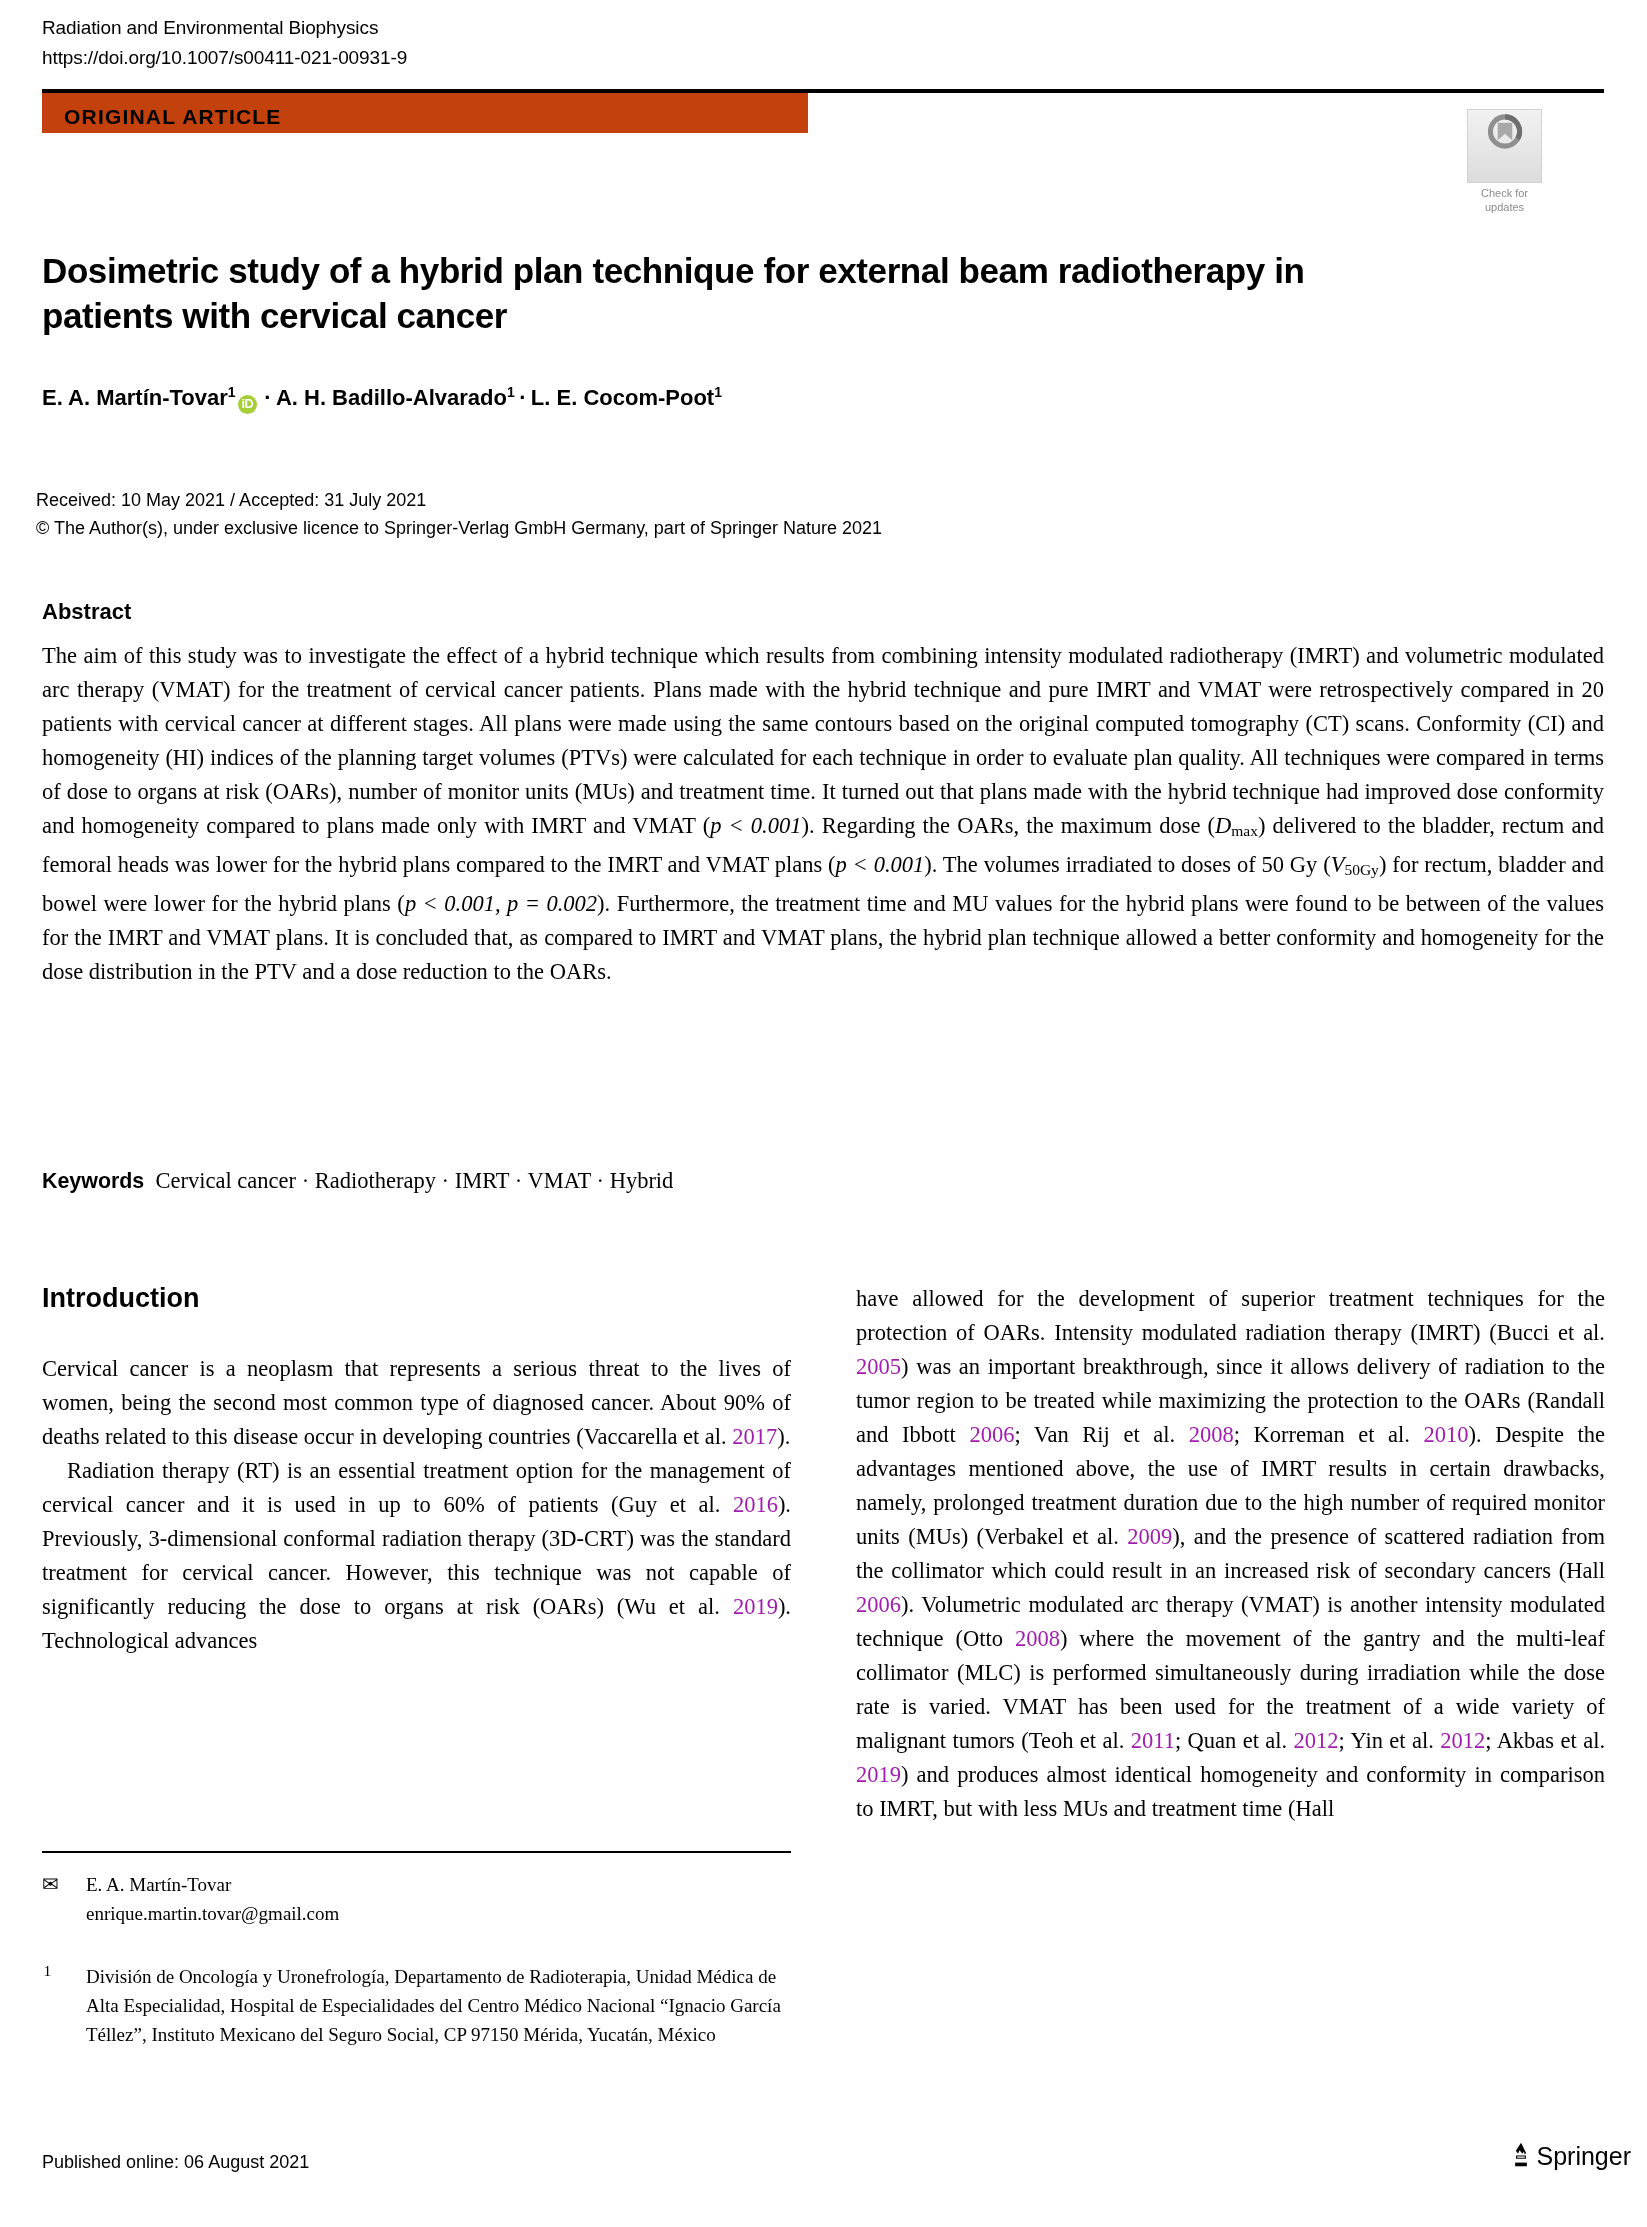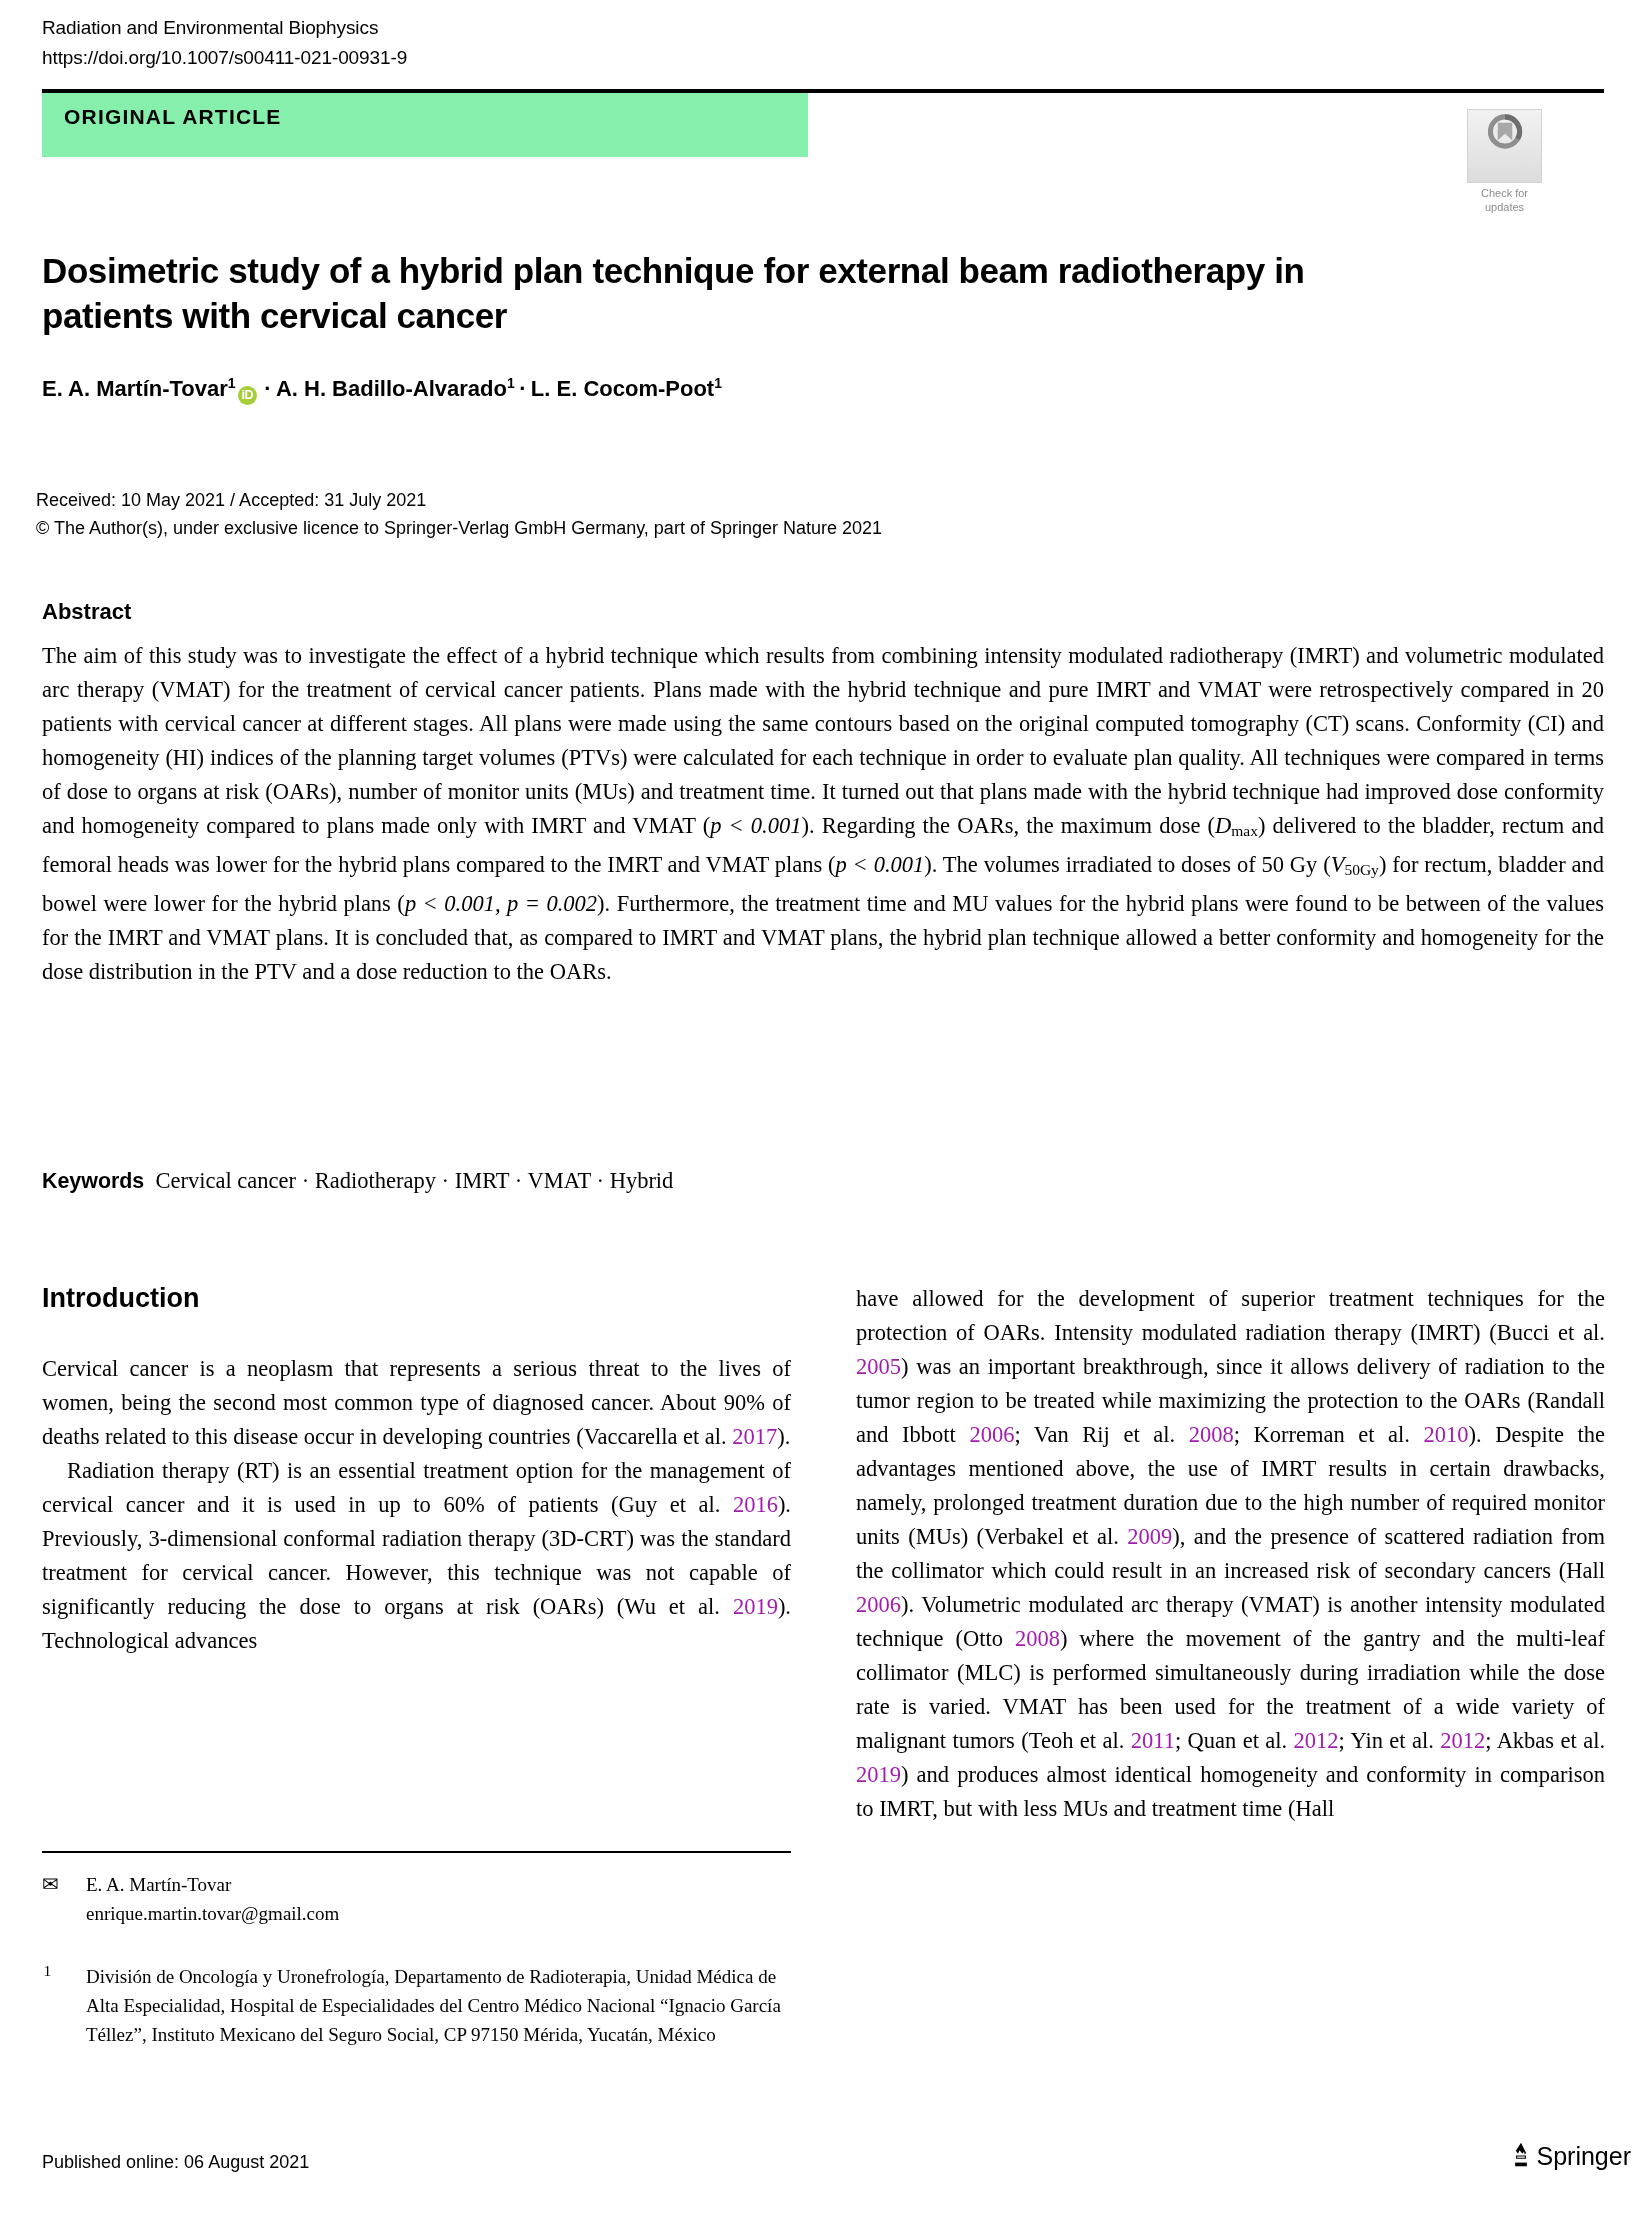--- a/index.html
+++ b/index.html
@@ -43,22 +43,22 @@
     top: 89px;
     width: 1562px;
     height: 3.7px;
     background: #000000;
   }
   .artband {
     position: absolute;
     left: 42px;
     top: 93px;
     width: 766px;
-    height: 64px;
-    background: #86efac;
+    height: 40px;
+    background: #c2410c;
   }
   .artband span {
     position: absolute;
     left: 22px;
     top: 12px;
     font-family: "Liberation Sans", "DejaVu Sans", sans-serif;
     font-weight: bold;
     font-size: 21px;
     letter-spacing: 1.2px;
   }
@@ -105,21 +105,21 @@
     font-weight: bold;
     font-size: 35px;
     line-height: 45px;
     letter-spacing: -0.4px;
   }
 
   
   .authors {
     position: absolute;
     left: 42px;
-    top: 367px;
+    top: 376px;
     width: 1404px;
     font-family: "Liberation Sans", "DejaVu Sans", sans-serif;
     font-weight: bold;
     font-size: 22px;
     line-height: 33px;
     white-space: nowrap;
   }
   .authors sup { font-size: 14px; vertical-align: super; }
   .orcid {
     display: inline-block;

